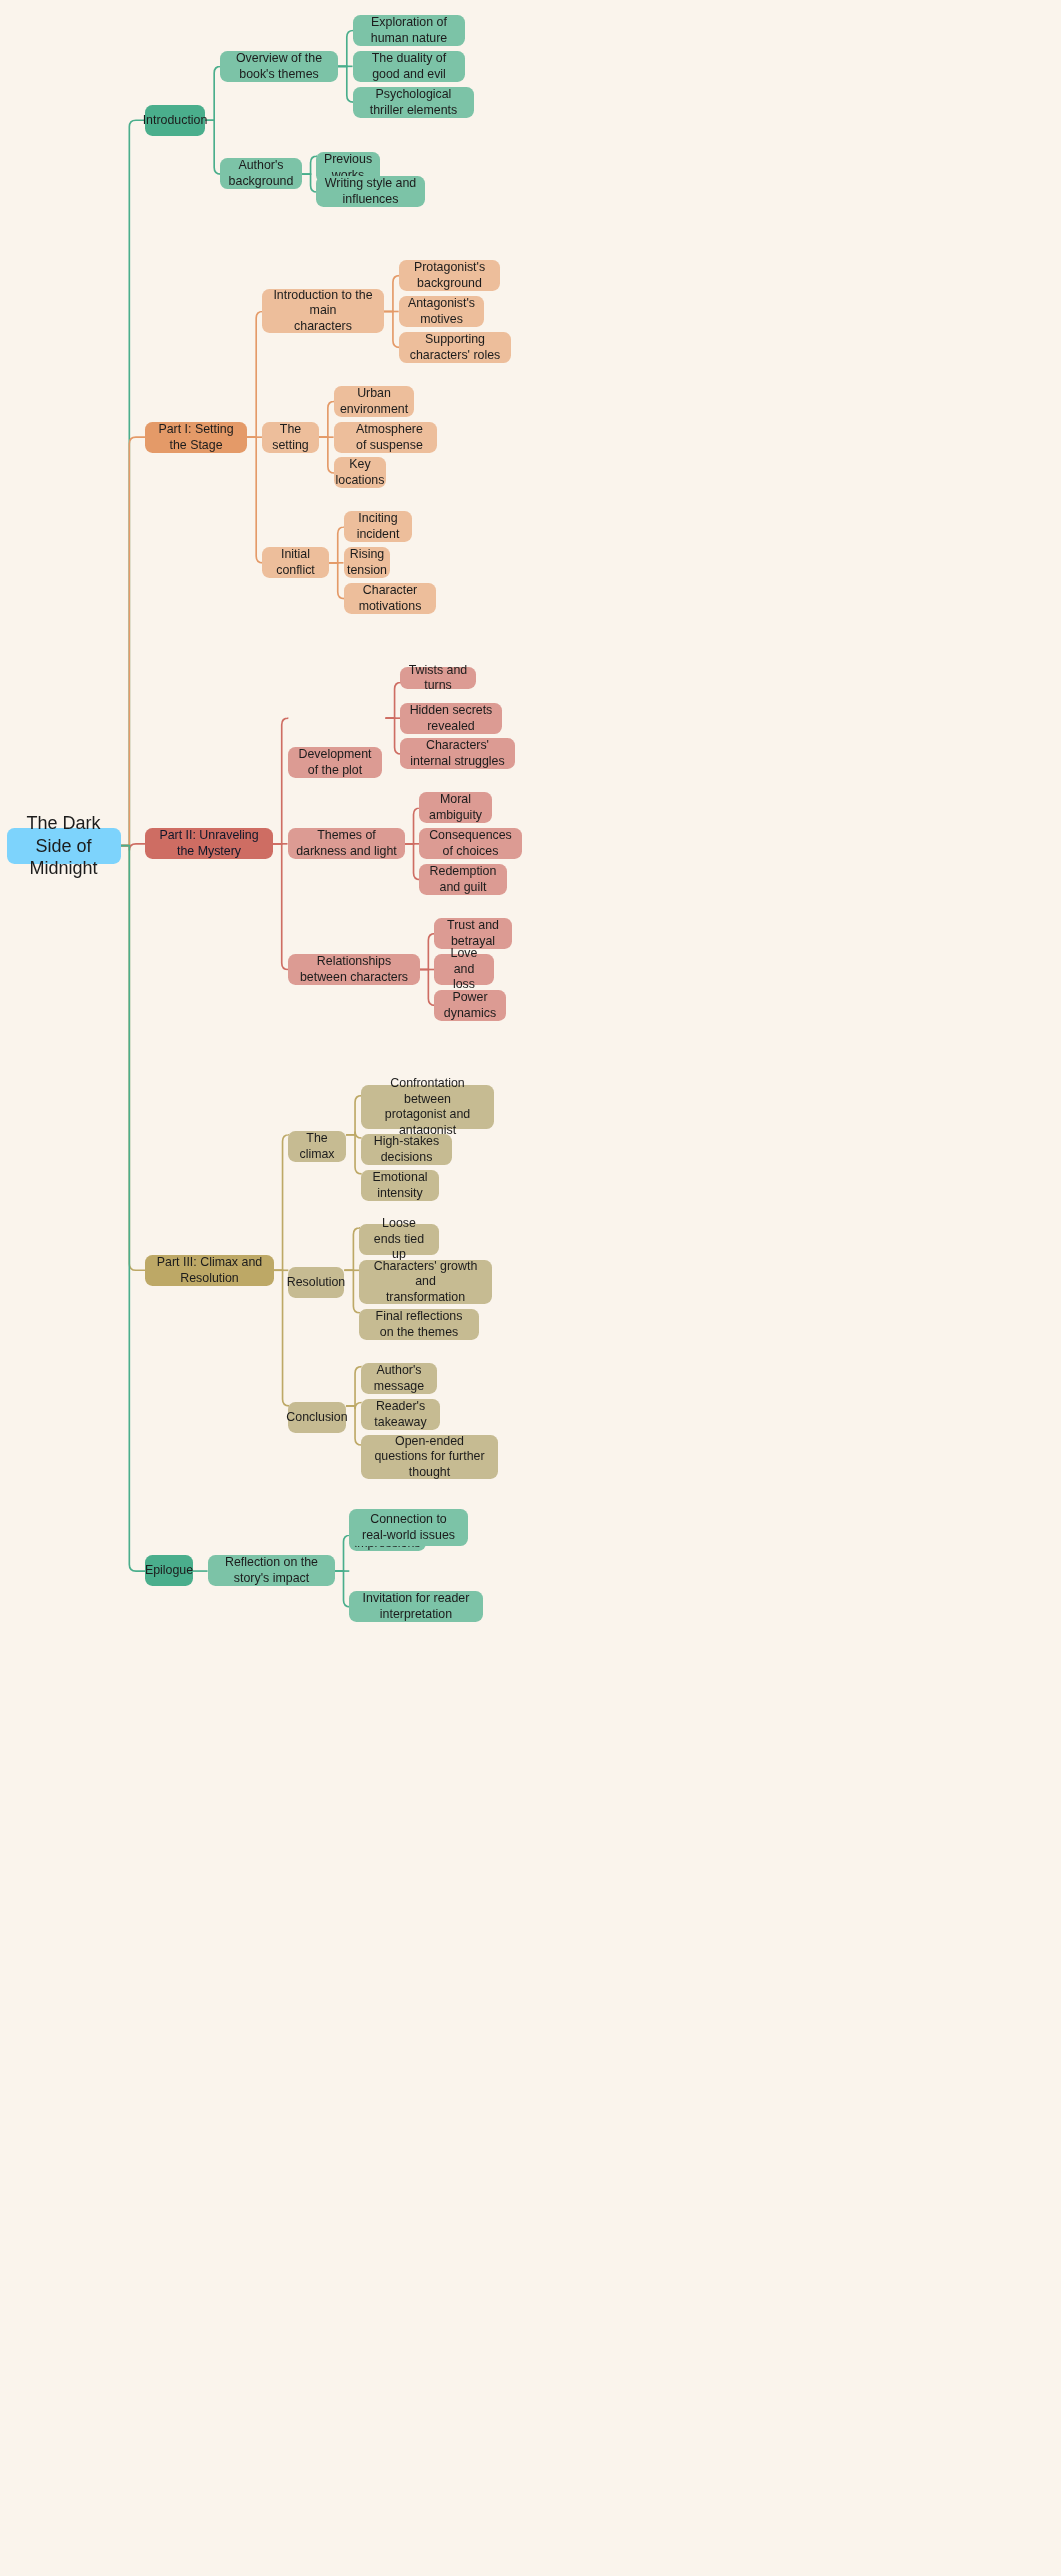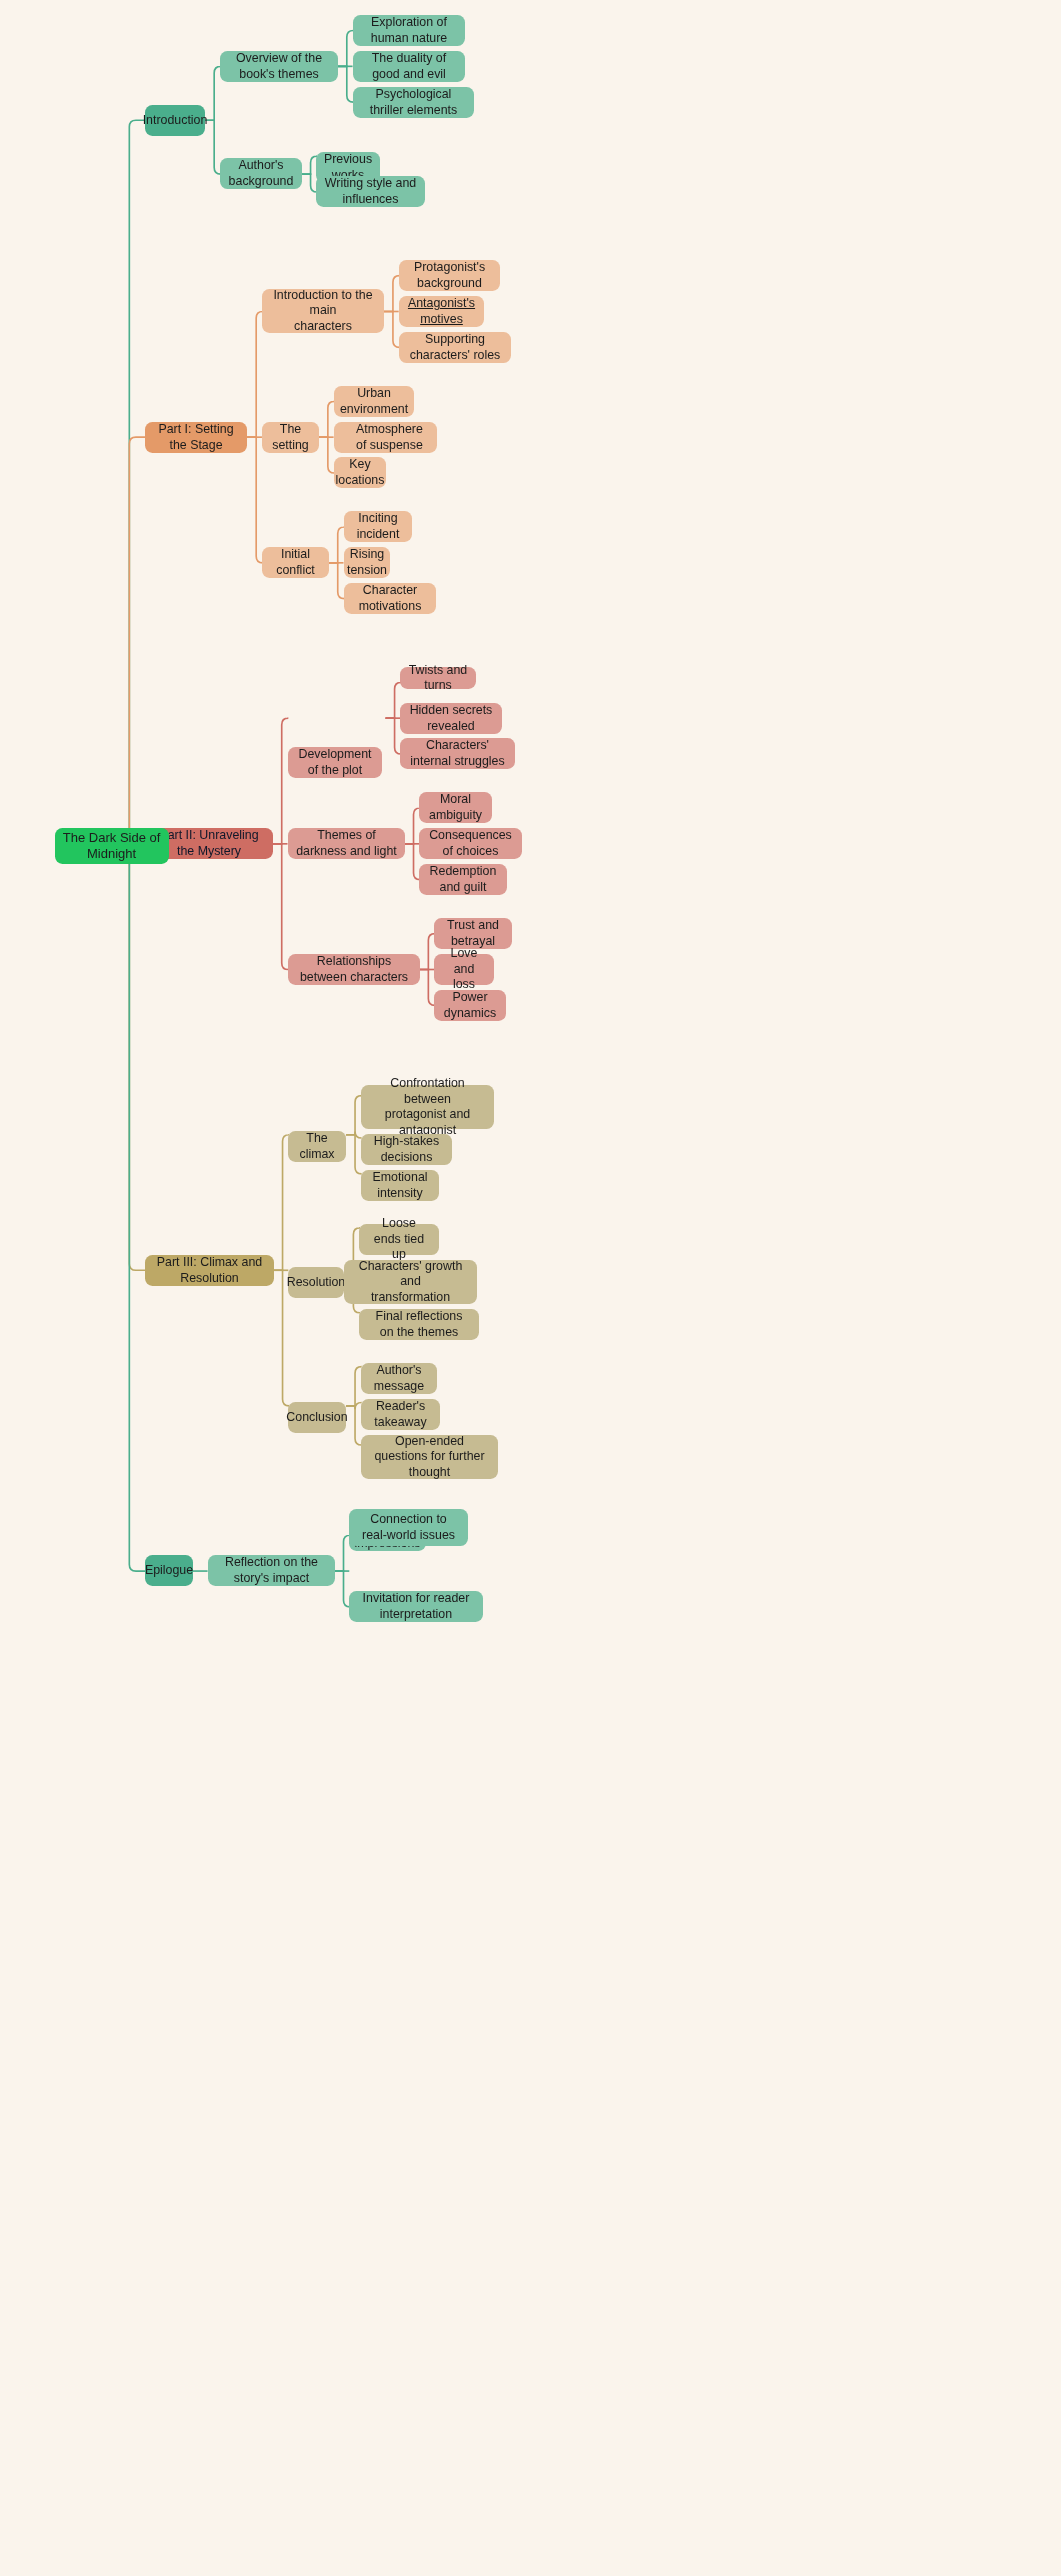--- a/index.html
+++ b/index.html
@@ -17,21 +17,21 @@
     box-sizing:border-box;
     display:flex; align-items:center; justify-content:center;
     border-radius:7.4px;
     text-align:center;
     line-height:1.25;
     color:#1c1c1c;
     font-size:12.4px;
     padding:3.3px 8.2px;
     white-space:pre-line;
   }
-  .n-root   { background:#22c55e; font-size:13px;margin-left:48px; }
+  .n-root   { background:#7dd3fc; font-size:18px; }
   .n-g1     { background:#4aae8c; }
   .n-g2     { background:#7cc3a7; }
   .n-o1     { background:#e49a68; }
   .n-o2     { background:#edbe9b; }
   .n-r1     { background:#ce6d63; color:#0f172a; }
   .n-r2     { background:#dc9b93; }
   .n-y1     { background:#bda866; }
   .n-y2     { background:#c6bb92;margin-top:12px; }
 </style>
 </head>
@@ -99,21 +99,21 @@
     <div class="node n-g2" style="left: 353px; top: 15px; width: 112px; height: 31px;">Exploration of human nature</div>
     <div class="node n-g2" style="left: 353px; top: 51px; width: 112px; height: 31px;">The duality of good and evil</div>
     <div class="node n-g2" style="left: 353px; top: 87px; width: 121px; height: 31px;">Psychological thriller elements</div>
     <div class="node n-g2" style="left: 220px; top: 158px; width: 82px; height: 31px;">Author's background</div>
     <div class="node n-g2" style="left: 316px; top: 152px; width: 64px; height: 31px;">Previous works</div>
     <div class="node n-g2" style="left: 316px; top: 176px; width: 109px; height: 31px;">Writing style and influences</div>
     <div class="node n-o1" style="left: 145px; top: 422px; width: 102px; height: 31px;">Part I: Setting the Stage</div>
     <div class="node n-o2" style="left: 262px; top: 289px; width: 122px; height: 44px;">Introduction to the main
 characters</div>
     <div class="node n-o2" style="left: 399px; top: 260px; width: 101px; height: 31px;">Protagonist's background</div>
-    <div class="node n-o2" style="left: 399px; top: 296px; width: 85px; height: 31px; text-decoration: underline;">Antagonist's motives</div>
+    <div class="node n-o2" style="left: 399px; top: 296px; width: 85px; height: 31px;">Antagonist's motives</div>
     <div class="node n-o2" style="left: 399px; top: 332px; width: 112px; height: 31px;">Supporting characters' roles</div>
     <div class="node n-o2" style="left: 262px; top: 422px; width: 57px; height: 31px;">The setting</div>
     <div class="node n-o2" style="left: 334px; top: 386px; width: 80px; height: 31px;">Urban environment</div>
     <div class="node n-o2" style="left: 334px; top: 422px; width: 103px; height: 31px; padding-left: 16px;">Atmosphere of suspense</div>
     <div class="node n-o2" style="left: 334px; top: 457px; width: 52px; height: 31px;">Key locations</div>
     <div class="node n-o2" style="left: 262px; top: 547px; width: 67px; height: 31px;">Initial conflict</div>
     <div class="node n-o2" style="left: 344px; top: 511px; width: 68px; height: 31px;">Inciting incident</div>
     <div class="node n-o2" style="left: 344px; top: 547px; width: 46px; height: 31px;">Rising tension</div>
     <div class="node n-o2" style="left: 344px; top: 583px; width: 92px; height: 31px;">Character motivations</div>
     <div class="node n-r1" style="left: 145px; top: 828px; width: 128px; height: 31px;">Part II: Unraveling the Mystery</div>
@@ -130,21 +130,21 @@
     <div class="node n-r2" style="left: 434px; top: 954px; width: 60px; height: 31px;">Love and loss</div>
     <div class="node n-r2" style="left: 434px; top: 990px; width: 72px; height: 31px;">Power dynamics</div>
     <div class="node n-y1" style="left: 145px; top: 1255px; width: 129px; height: 31px;">Part III: Climax and Resolution</div>
     <div class="node n-y2" style="left: 288px; top: 1119px; width: 58px; height: 31px;">The climax</div>
     <div class="node n-y2" style="left: 361px; top: 1073px; width: 133px; height: 44px;">Confrontation between
 protagonist and antagonist</div>
     <div class="node n-y2" style="left: 361px; top: 1122px; width: 91px; height: 31px;">High-stakes decisions</div>
     <div class="node n-y2" style="left: 361px; top: 1158px; width: 78px; height: 31px;">Emotional intensity</div>
     <div class="node n-y2" style="left: 288px; top: 1255px; width: 56px; height: 31px;">Resolution</div>
     <div class="node n-y2" style="left: 359px; top: 1212px; width: 80px; height: 31px;">Loose ends tied up</div>
-    <div class="node n-y2" style="left: 344px; top: 1248px; width: 133px; height: 44px;">Characters' growth and
+    <div class="node n-y2" style="left: 359px; top: 1248px; width: 133px; height: 44px;">Characters' growth and
 transformation</div>
     <div class="node n-y2" style="left: 359px; top: 1297px; width: 120px; height: 31px;">Final reflections on the themes</div>
     <div class="node n-y2" style="left: 288px; top: 1390px; width: 58px; height: 31px;">Conclusion</div>
     <div class="node n-y2" style="left: 361px; top: 1351px; width: 76px; height: 31px;">Author's message</div>
     <div class="node n-y2" style="left: 361px; top: 1387px; width: 79px; height: 31px;">Reader's takeaway</div>
     <div class="node n-y2" style="left: 361px; top: 1423px; width: 137px; height: 44px;">Open-ended questions for further
 thought</div>
     <div class="node n-g1" style="left: 145px; top: 1555px; width: 48px; height: 31px;">Epilogue</div>
     <div class="node n-g2" style="left: 208px; top: 1555px; width: 127px; height: 31px;">Reflection on the story's impact</div>
     <div class="node n-g2" style="left: 349px; top: 1520px; width: 77px; height: 31px;">Lasting impressions</div>

